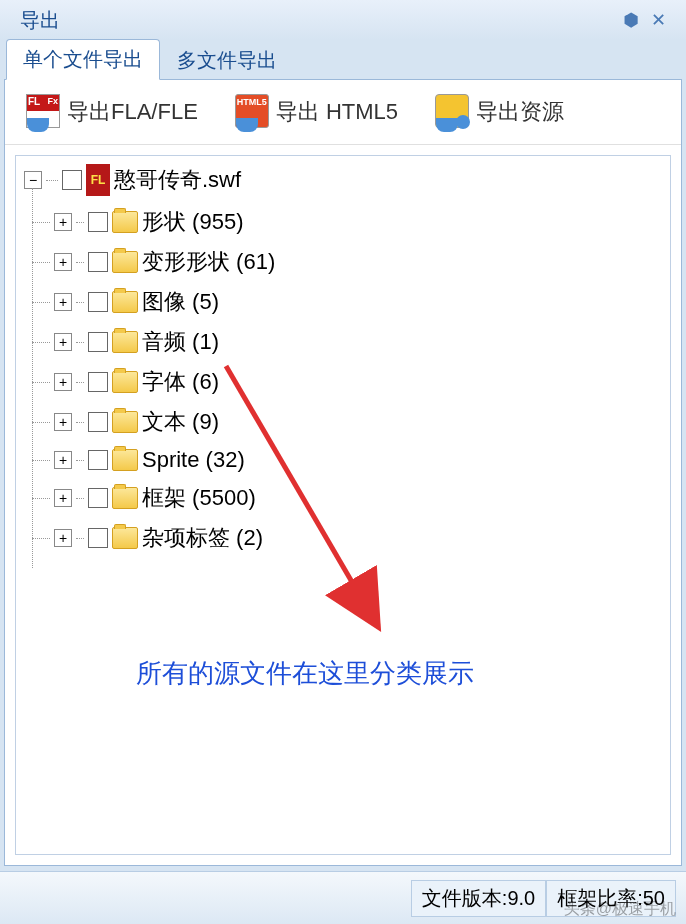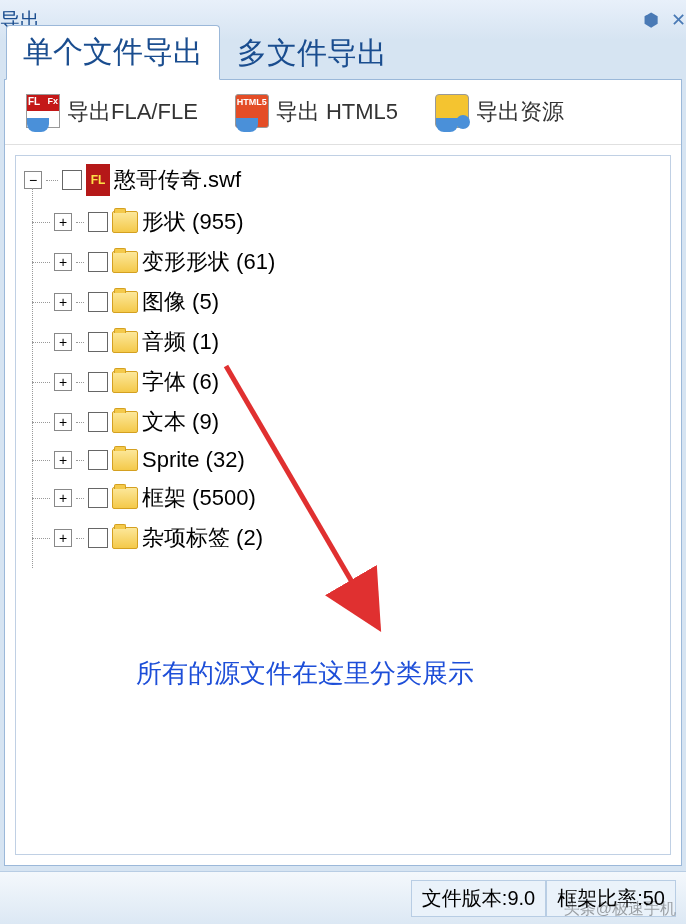--- a/index.html
+++ b/index.html
@@ -14,21 +14,21 @@
       width: 100%;
       height: 100%;
       display: flex;
       flex-direction: column;
     }
     .titlebar {
       background: linear-gradient(to bottom, #e8f0fa, #d6e4f2);
       height: 40px;
       display: flex;
       align-items: center;
-      padding: 0 0;
+      padding: 0 20px;
       color: #1a4d8f;
       font-size: 20px;
     }
     .titlebar-buttons {
       margin-left: auto;
       display: flex;
       gap: 12px;
       color: #4a7ab5;
       font-size: 18px;
     }
@@ -36,21 +36,21 @@
     .tabs {
       display: flex;
       background: #d6e4f2;
       padding-left: 6px;
       height: 40px;
       align-items: flex-end;
     }
     .tab {
       padding: 6px 16px;
       color: #1a4d8f;
-      font-size: 30px;
+      font-size: 20px;
       cursor: pointer;
       border: 1px solid transparent;
       border-bottom: none;
     }
     .tab.active {
       background: #fff;
       border: 1px solid #9bb8d9;
       border-bottom: 1px solid #fff;
       border-radius: 4px 4px 0 0;
       position: relative;

